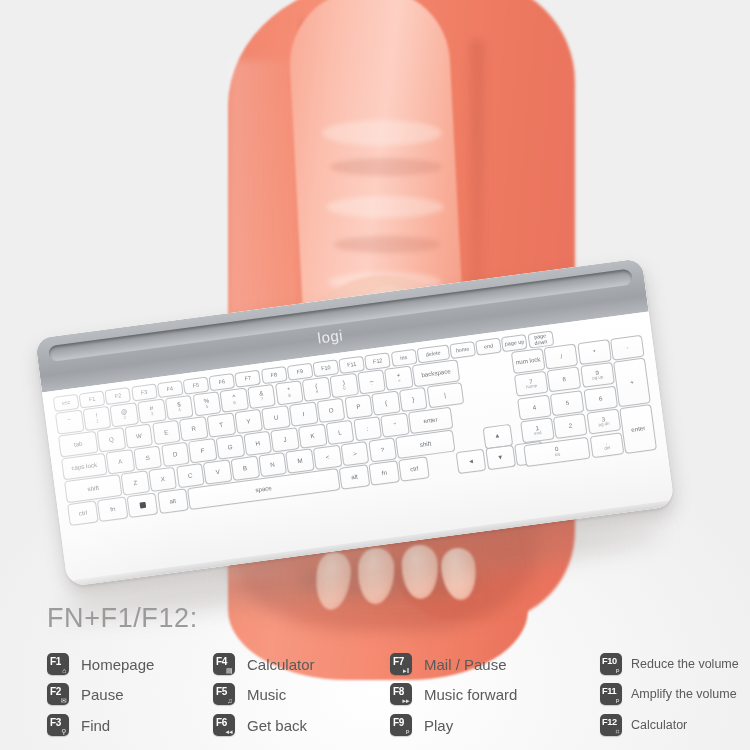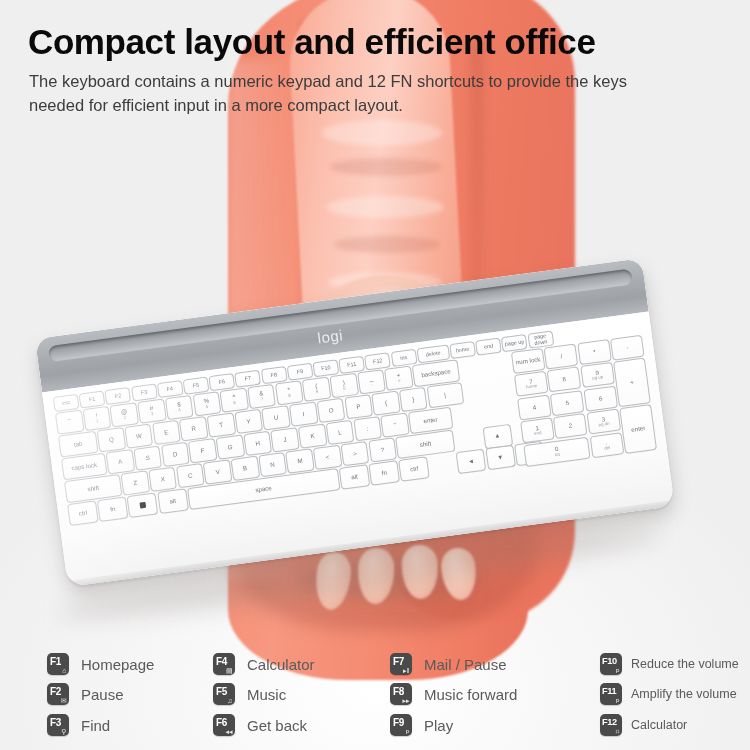--- a/index.html
+++ b/index.html
@@ -492,23 +492,22 @@
           </div>
           <div class="key two" style="left: 536.8px; top: 169.6px; width: 30px; height: 20px;">
             <span>.</span>
             <span class="sub">del</span>
           </div>
         </div>
       <div class="kb-gloss"></div>
     </div>
   </div>
 
-  <div class="title">Compact layout and efficient office</div>
-  <div class="subtitle">The keyboard contains a numeric keypad and 12 FN shortcuts to provide the keys needed for efficient input in a more compact layout.</div>
-
+
+  <div class="fn-heading">FN+F1/F12:</div>
   <div class="legend" id="legend">
       <div class="col" style="left: 47px;">
         <div class="row" style="top: 8px;">
           <div class="badge">
             <span class="fl">F1</span>
             <span class="gl">⌂</span>
           </div>
           <div class="lbl">Homepage</div>
         </div>
         <div class="row" style="top: 38px;">

